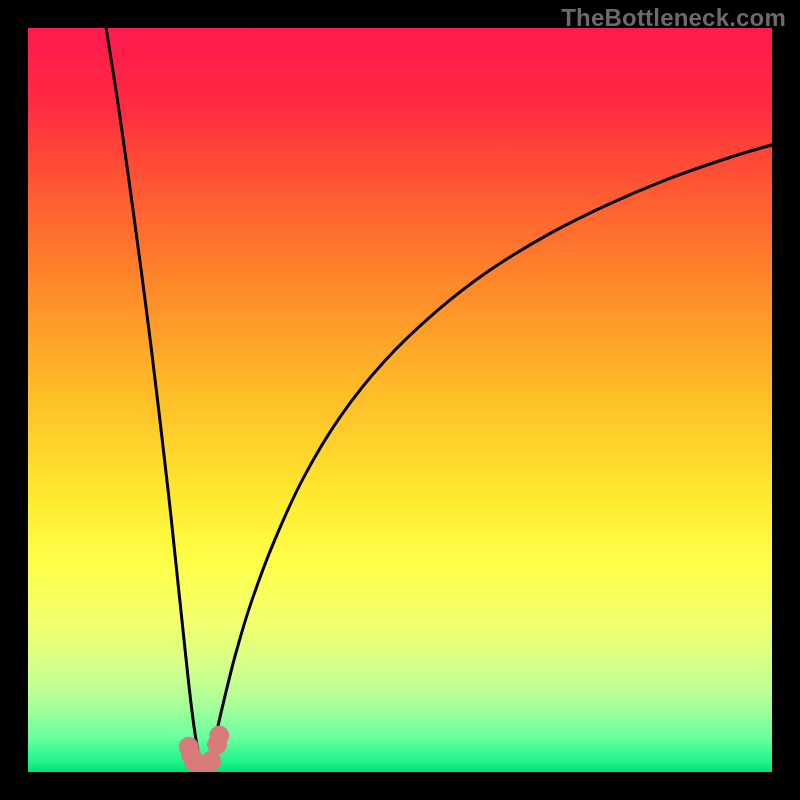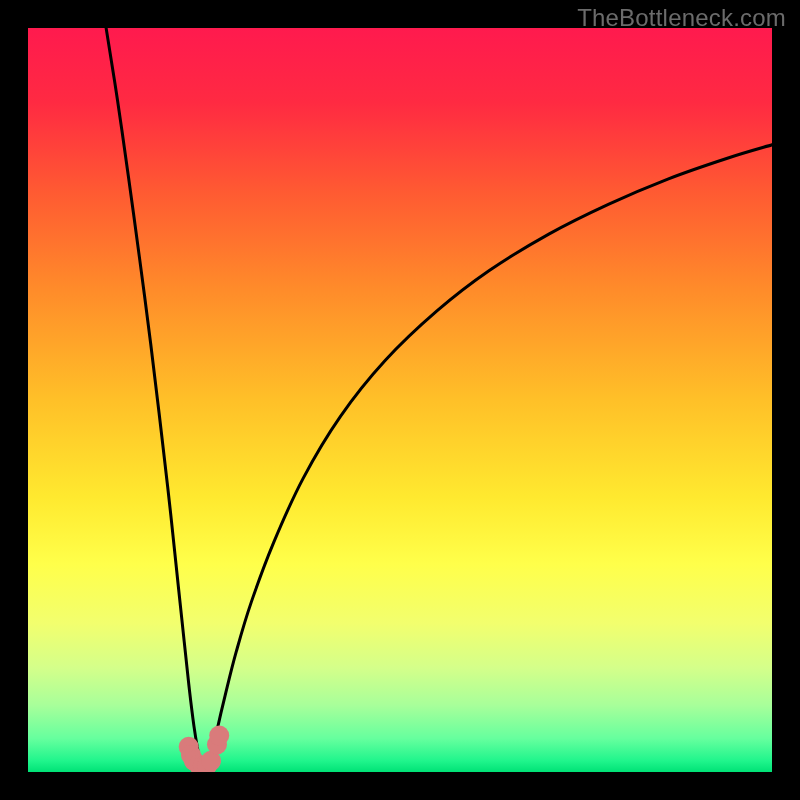--- a/index.html
+++ b/index.html
@@ -25,20 +25,21 @@
   }
   .watermark {
     position: absolute;
     top: 4px;
     right: 14px;
     font-family: Arial, Helvetica, sans-serif;
     font-size: 24px;
     color: #6b6b6b;
     letter-spacing: 0.2px;
     user-select: none;
+    font-weight: bold;
   }
 </style>
 </head>
 <body>
 
 <div class="frame">
   <div class="plot">
     <svg id="plot-svg" width="744" height="744" viewBox="0 0 744 744">
         <defs>
           <linearGradient id="bg-grad" x1="0" y1="0" x2="0" y2="1">

